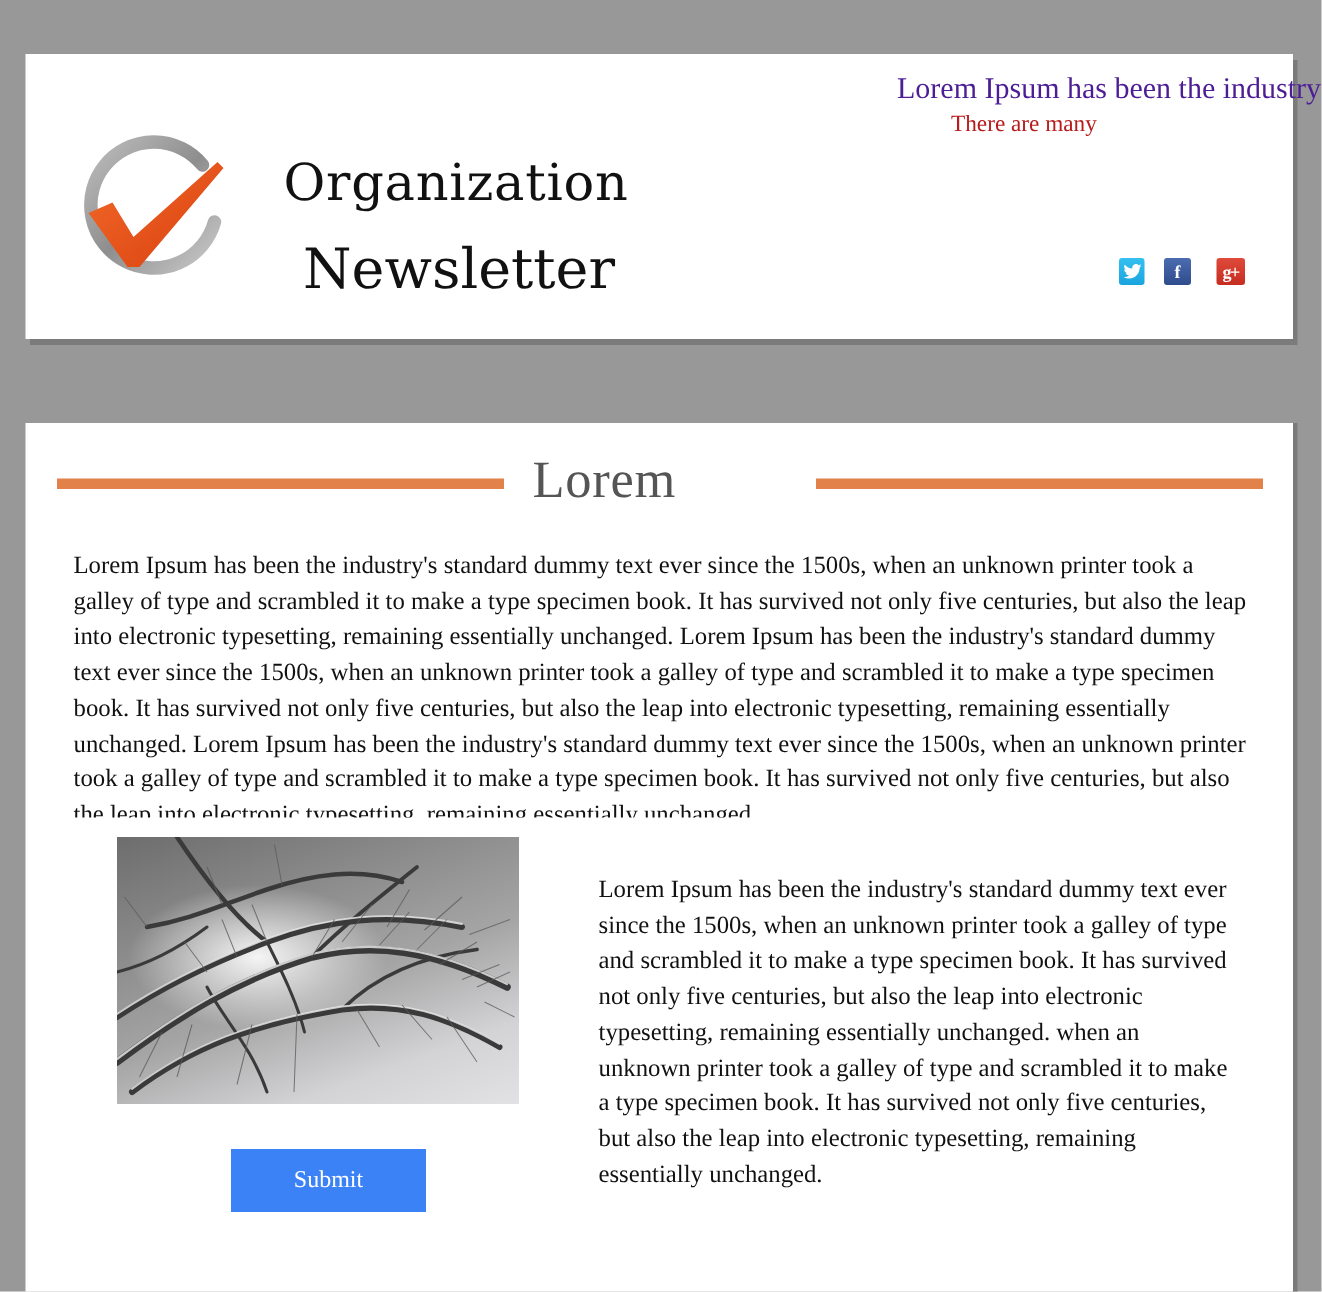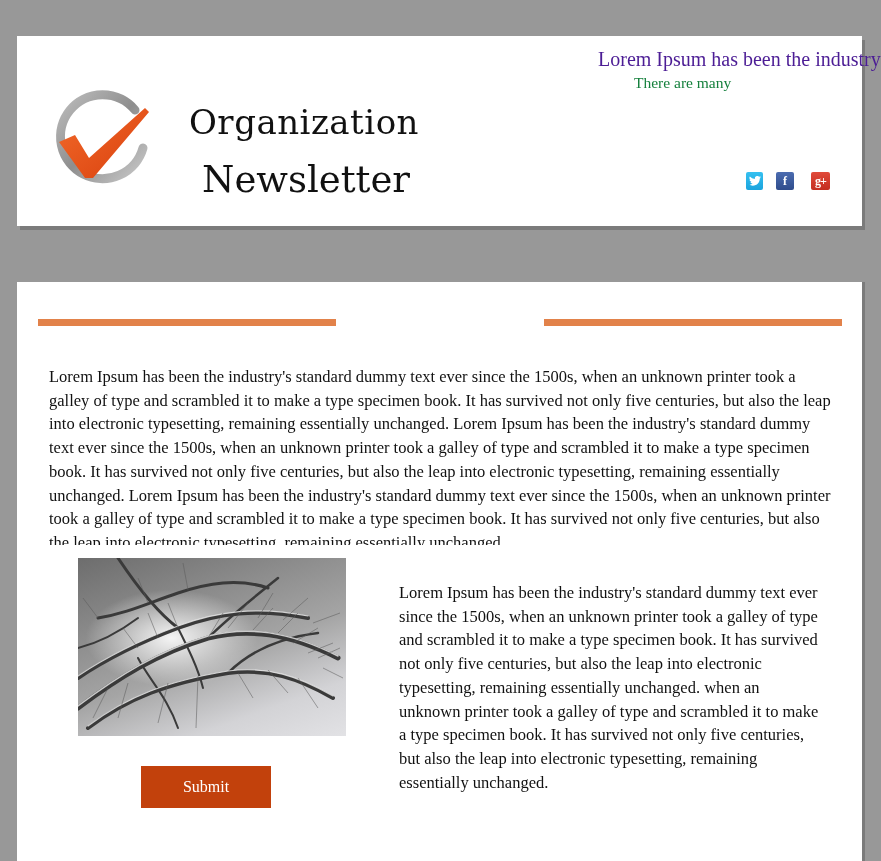--- a/index.html
+++ b/index.html
@@ -62,21 +62,21 @@
       font-size: 20px;
       white-space: nowrap;
       color: #4c1d95;
     }
     .header-text-2 {
       position: absolute;
       left: 617px;
       top: 38px;
       font-size: 15.5px;
       white-space: nowrap;
-      color: #15803d;
+      color: #b91c1c;
     }
     .social {
       position: absolute;
       top: 136px;
       height: 18px;
       display: flex;
       align-items: center;
       justify-content: center;
       font-family: "Liberation Sans", "DejaVu Sans", sans-serif;
       font-weight: bold;
@@ -151,25 +151,25 @@
       width: 268px;
       height: 178px;
       background:
         radial-gradient(ellipse at 35% 45%, rgba(255,255,255,0.9) 0%, rgba(255,255,255,0) 35%),
         linear-gradient(160deg, #6d6d6d 0%, #8c8c8c 30%, #a5a5a5 55%, #d3d3d6 80%, #e2e2e5 100%);
       overflow: hidden;
     }
     .tree-image svg { width: 100%; height: 100%; display: block; }
     .submit-button {
       position: absolute;
-      left: 124px;
+      left: 137px;
       top: 484px;
       width: 130px;
       height: 42px;
-      background: #c2410c;
+      background: #3b82f6;
       color: #fff;
       border: none;
       font-family: "Liberation Serif", serif;
       font-size: 16px;
       display: flex;
       align-items: center;
       justify-content: center;
       cursor: pointer;
       padding: 16px;
     }
@@ -217,20 +217,21 @@
   <a class="social facebook">
     <span>f</span>
   </a>
   <a class="social gplus">
     <span>g+</span>
   </a>
 </div>
 
 <div class="main-card">
   <div class="section-rule left"></div>
+  <div class="section-title">Lorem</div>
   <div class="section-rule right"></div>
 
   <div class="main-paragraph">Lorem Ipsum has been the industry's standard dummy text ever since the 1500s, when an unknown printer took a galley of type and scrambled it to make a type specimen book. It has survived not only five centuries, but also the leap into electronic typesetting, remaining essentially unchanged.  Lorem Ipsum has been the industry's standard dummy text ever since the 1500s, when an unknown printer took a galley of type and scrambled it to make a type specimen book. It has survived not only five centuries, but also the leap into electronic typesetting, remaining essentially unchanged. Lorem Ipsum has been the industry's standard dummy text ever since the 1500s, when an unknown printer took a galley of type and scrambled it to make a type specimen book. It has survived not only five centuries, but also the leap into electronic typesetting, remaining essentially unchanged.</div>
 
   <div class="tree-image">
     <svg viewBox="0 0 268 178" preserveAspectRatio="none">
       <g stroke="#3a3a3a" fill="none" stroke-linecap="round">
         <path d="M0 150 C40 120 80 95 130 80 C170 70 210 75 260 100" stroke-width="5"></path>
         <path d="M0 120 C30 100 60 85 100 70 C140 55 180 50 230 60" stroke-width="4"></path>
         <path d="M10 170 C50 140 90 125 150 115 C190 110 220 120 255 140" stroke-width="4"></path>

